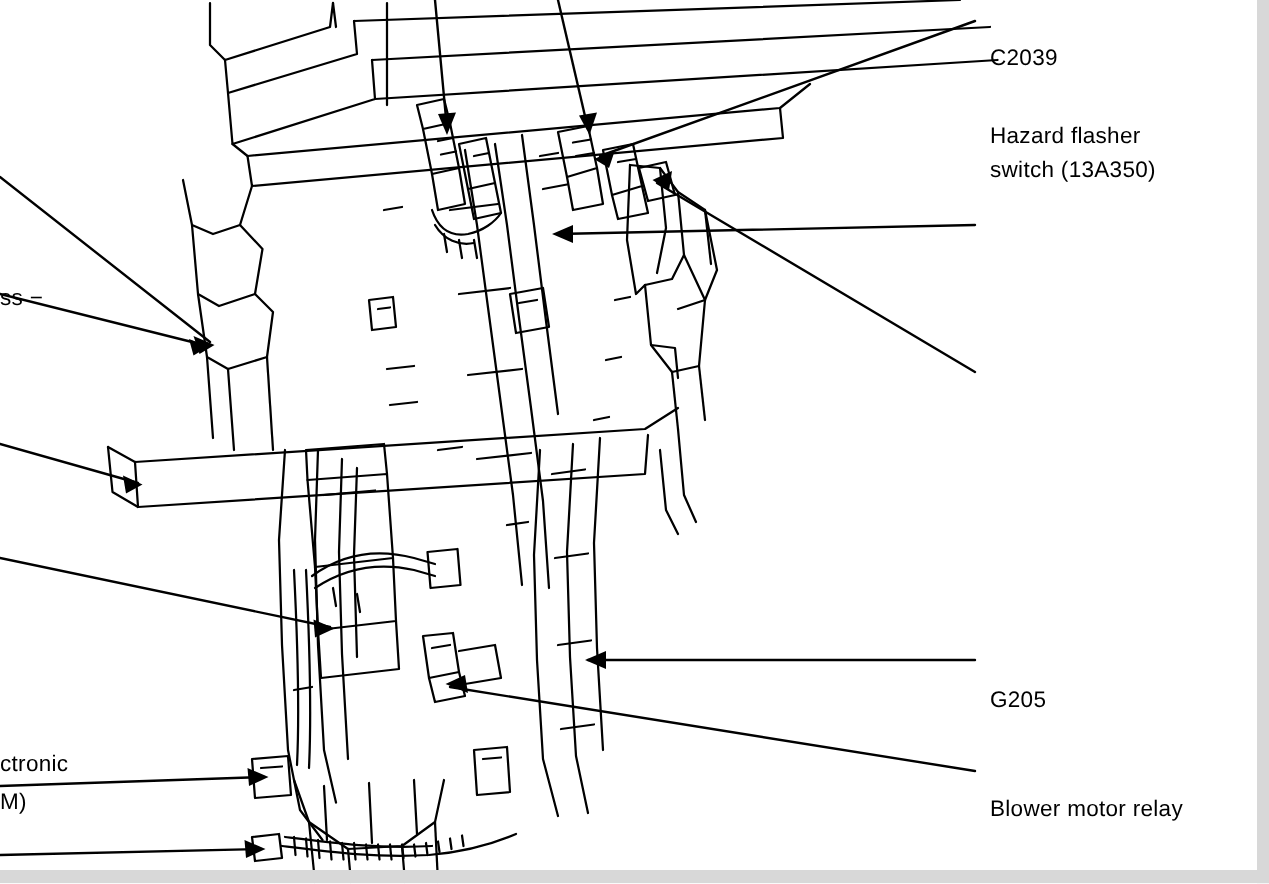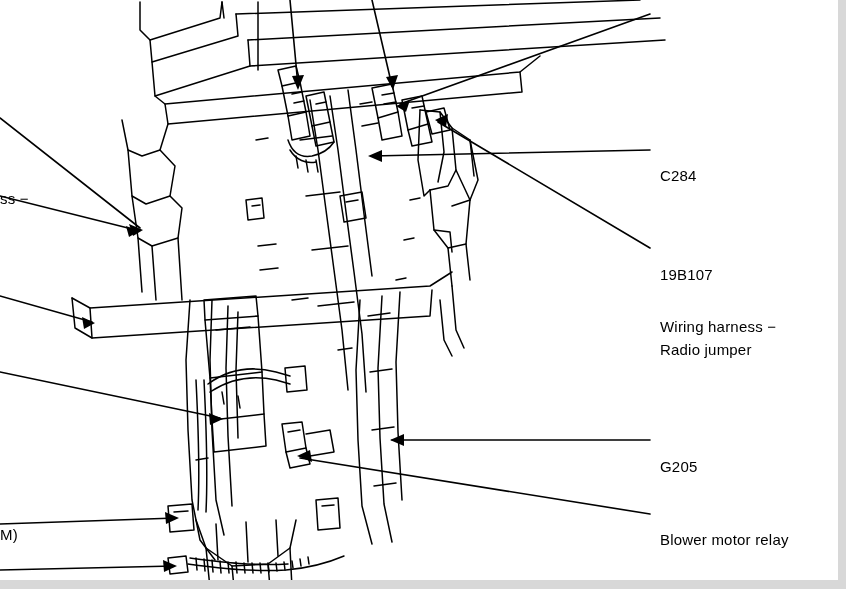--- a/index.html
+++ b/index.html
@@ -234,44 +234,46 @@
       <polygon points="297,456 310,450 312,462"></polygon>
       <polygon points="143,230 129,224 133,236"></polygon>
       <polygon points="139,231 126,226 129,237"></polygon>
       <polygon points="95,323 82,317 84,329"></polygon>
       <polygon points="223,419 209,413 210,425"></polygon>
       <polygon points="179,518 165,512 166,524"></polygon>
       <polygon points="177,566 163,560 164,572"></polygon>
     </g>
   </svg>
 
+  <div class="callout callout-left" style="left:660px; top:4px;">
+    <span class="code">C2039</span>
+    <span class="desc">Hazard flasher
+switch (13A350)</span>
+  </div>
 
   <div class="callout callout-left" style="left:660px; top:141px;">
-    <span class="code">C284</span>
-  </div>
-
-  <div class="callout callout-left" style="left:660px; top:240px;">
-    <span class="code">19B107</span>
-    <span class="desc">Wiring harness −
-Radio jumper</span>
-  </div>
+  </div>
+
 
   <div class="callout callout-left" style="left:660px; top:432px;">
     <span class="code">G205</span>
     <span class="desc"></span>
   </div>
 
   <div class="callout callout-left" style="left:660px; top:505px;">
     <span class="desc">Blower motor relay</span>
   </div>
 
   <div class="callout callout-left" style="left:0px; top:164px;">
     <span class="desc">ss −</span>
   </div>
 
+  <div class="callout callout-left" style="left:0px; top:475px;">
+    <span class="desc">ctronic</span>
+  </div>
 
   <div class="callout callout-left" style="left:0px; top:500px;">
     <span class="desc">M)</span>
   </div>
 
   <div class="shadow-bar" style="left:0px; top:580px; width:846px; height:9px;"></div>
   <div class="shadow-bar" style="left:838px; top:0px; width:8px; height:589px;"></div>
 
 </div>
 

